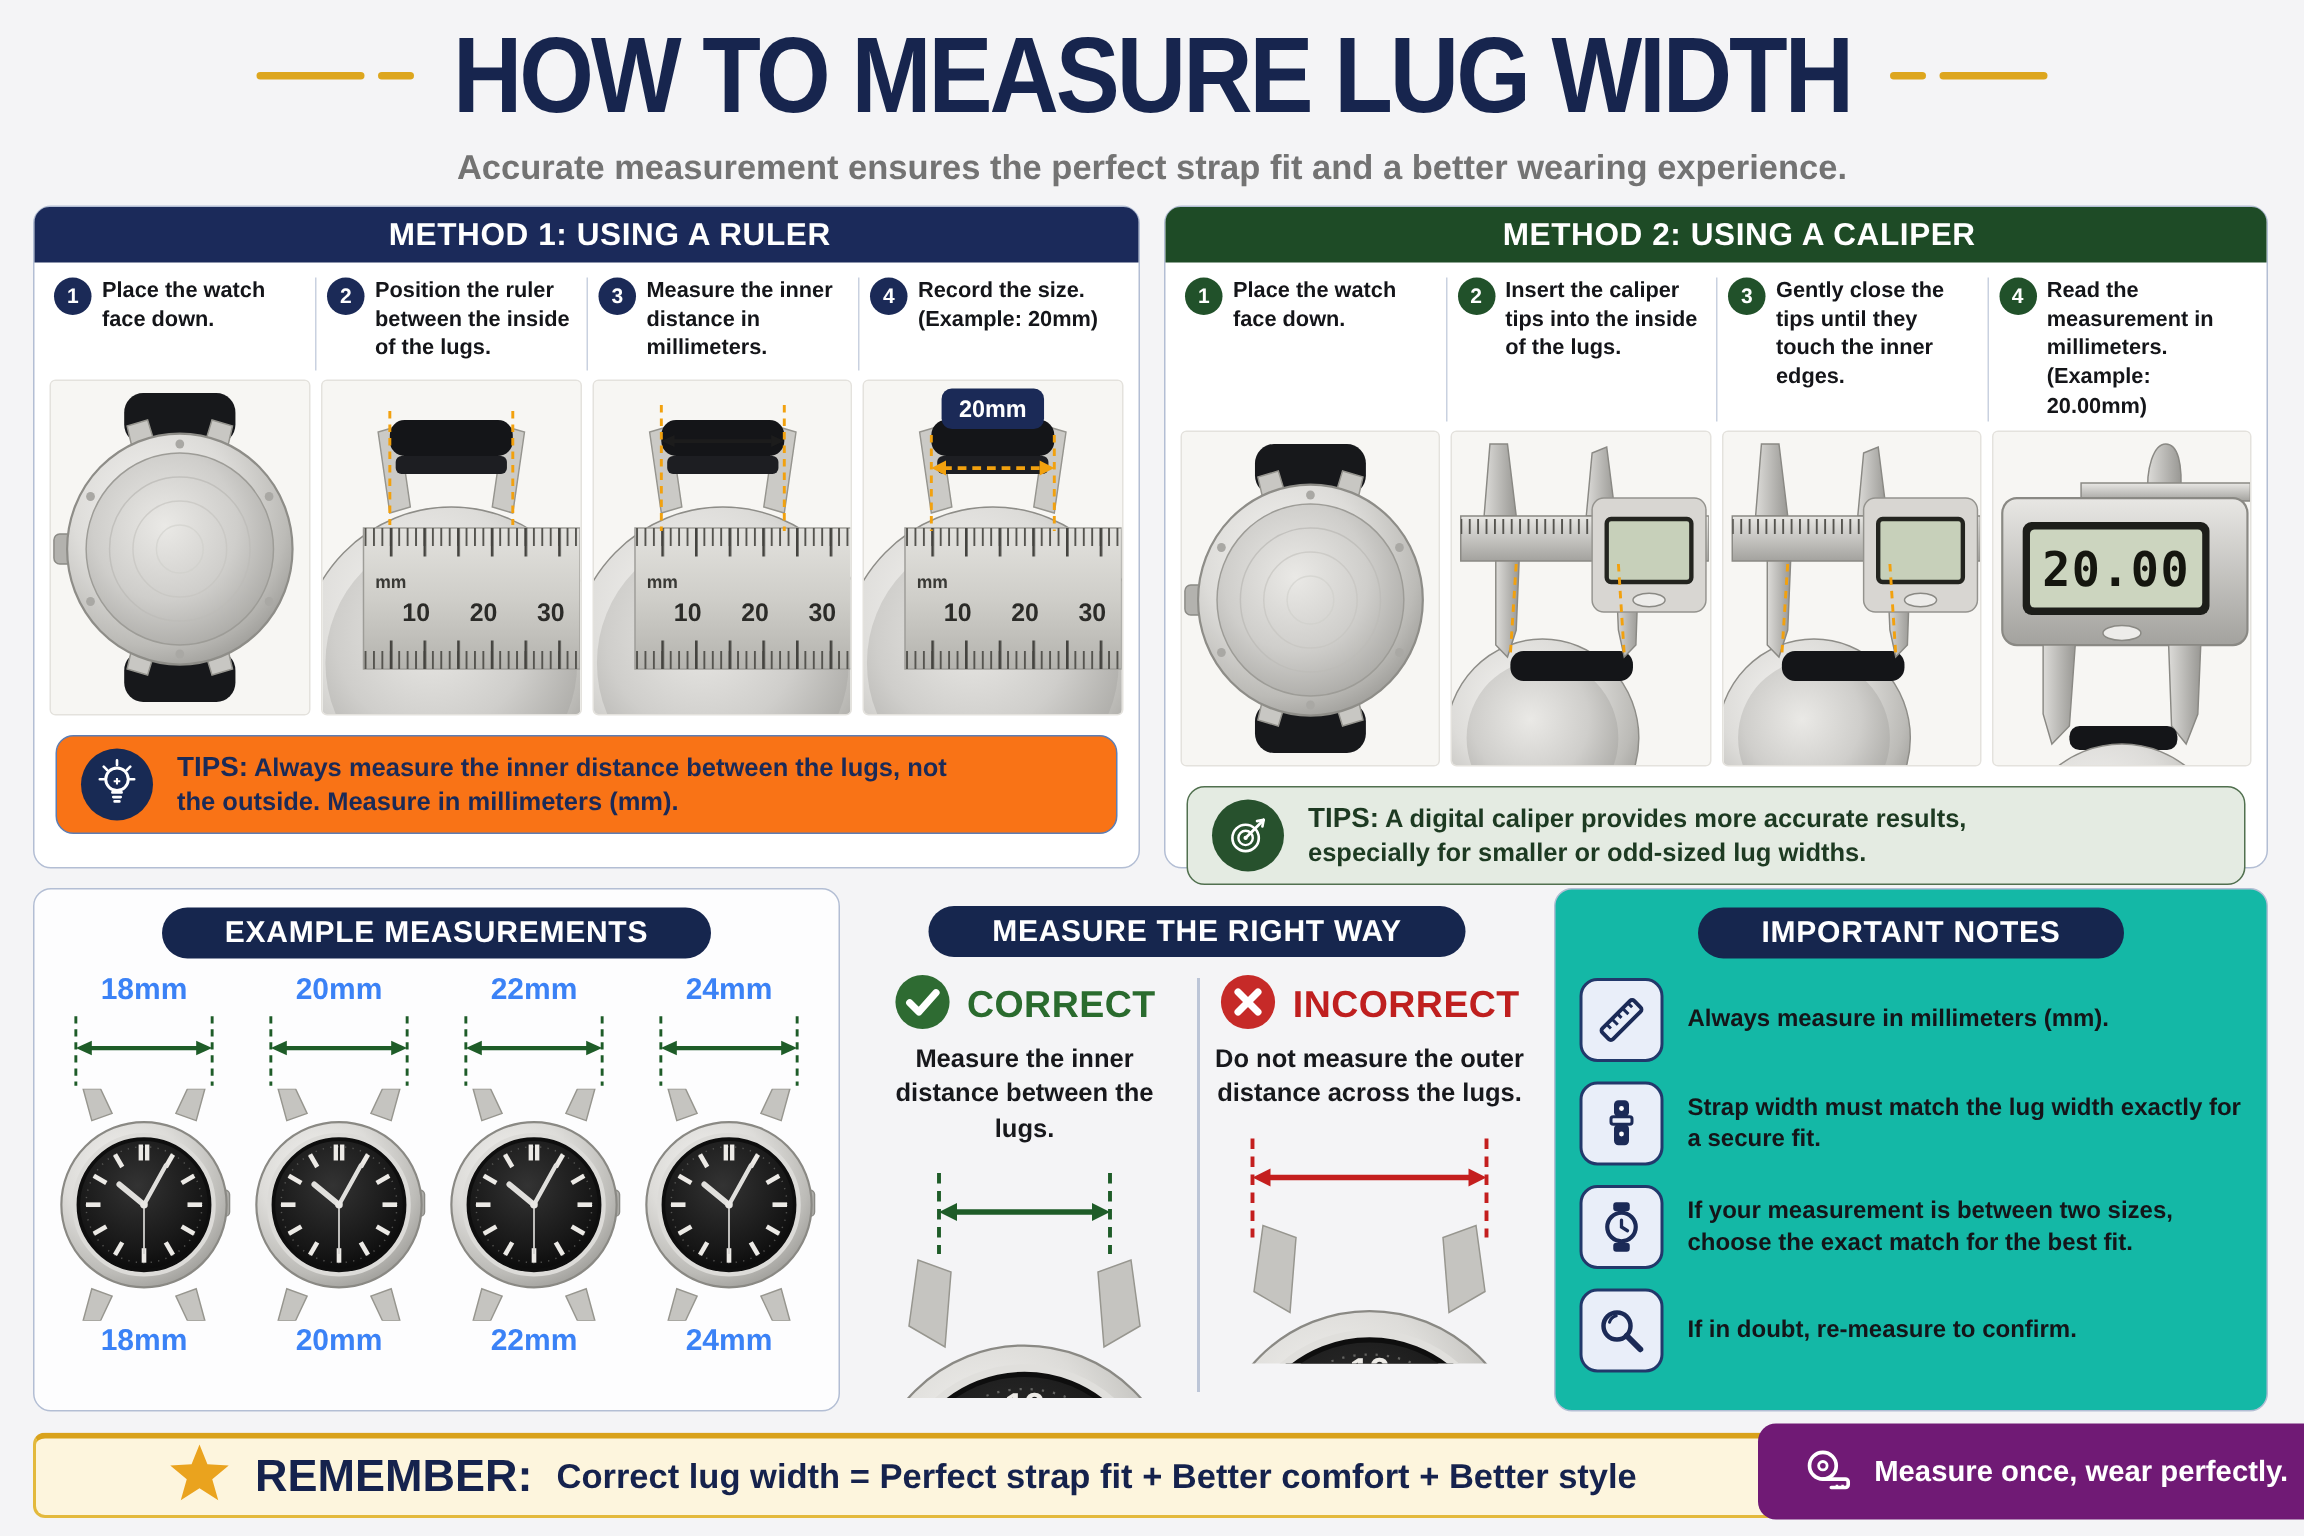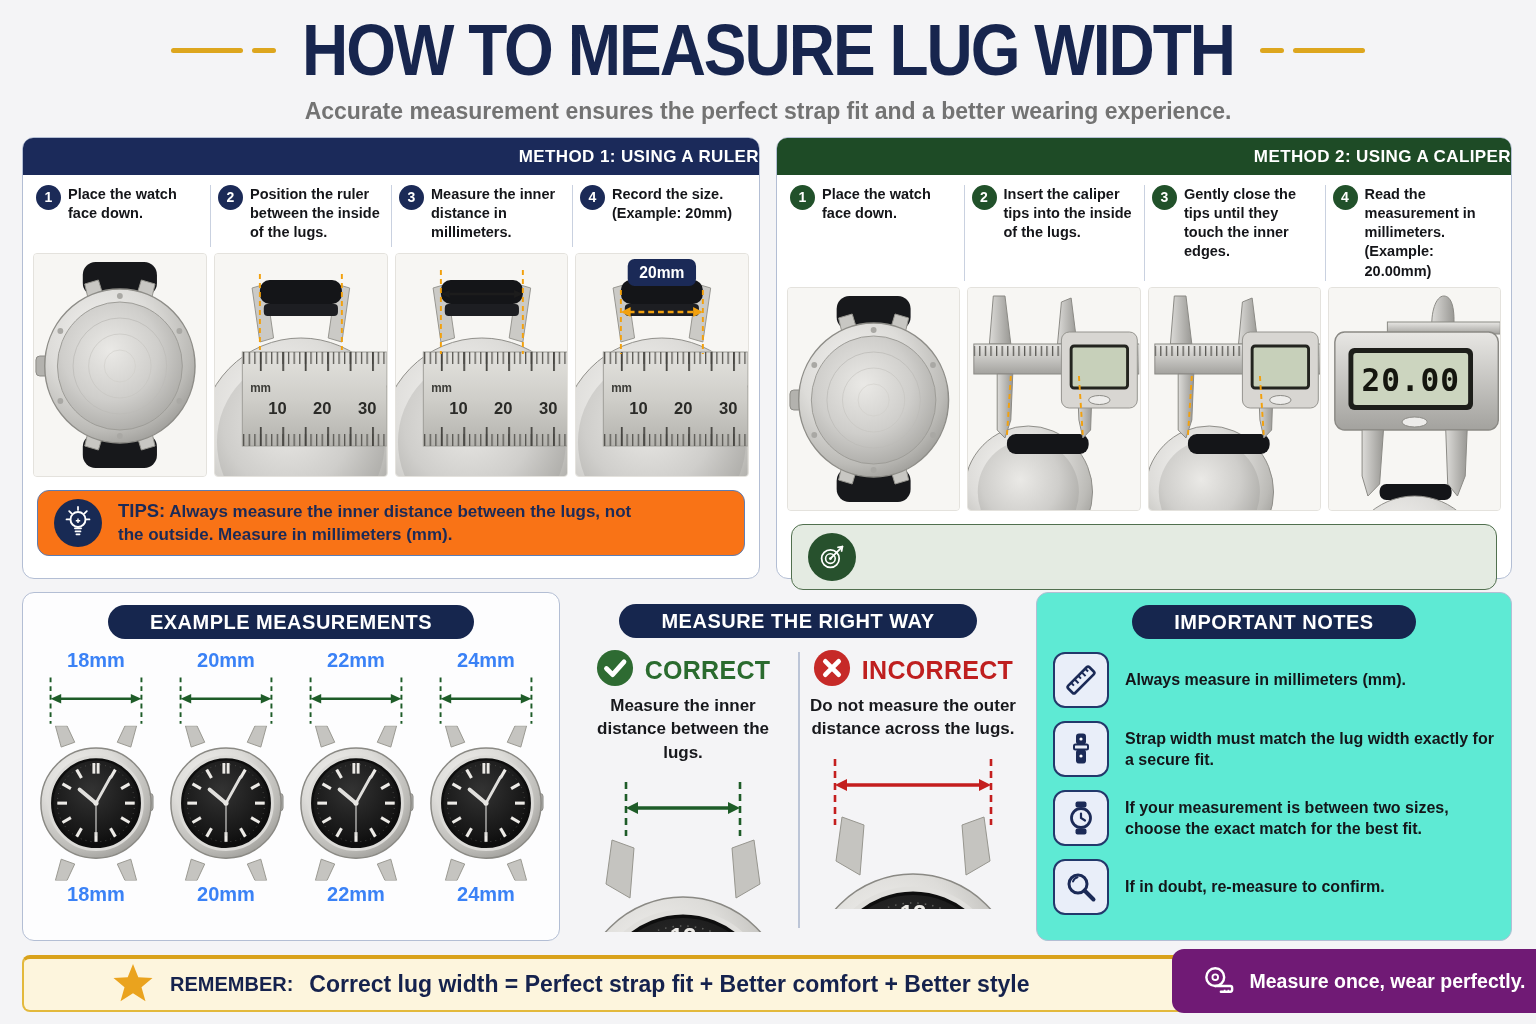--- a/index.html
+++ b/index.html
@@ -14,22 +14,22 @@
   .dash i{display:block;height:5px;background:#dda61e;border-radius:3px;}
   .dash .s{width:24px;} .dash .l{width:72px;}
   h1.title{margin:0;font-size:64px;font-weight:800;letter-spacing:-2px;color:#17254e;
     transform:scaleY(1.12);transform-origin:center;}
   .subtitle{margin:2px 0 0;font-size:23px;font-weight:700;color:#737373;}
 
   
   .panel{position:absolute;background:#ffffff;border:1.6px solid #b3bed4;border-radius:12px;}
   .m1{left:22px;top:137px;width:738px;height:442px;}
   .m2{left:776px;top:137px;width:736px;height:442px;}
-  .m-header{height:37px;border-radius:10px 10px 0 0;color:#fff;text-align:right;
-    font-size:17px;font-weight:700;line-height:37px;letter-spacing:.4px;padding-left:31px;}
+  .m-header{height:37px;border-radius:10px 10px 0 0;color:#fff;text-align:center;
+    font-size:21px;font-weight:700;line-height:37px;letter-spacing:.4px;padding-left:31px;}
   .m1 .m-header{background:#1b2a5a;}
   .m2 .m-header{background:#1e4b26;}
   .steps{display:grid;grid-template-columns:repeat(4,1fr);padding:10px 6px 6px;min-height:78px;}
   .step{display:flex;gap:7px;padding:0 7px;font-size:14.5px;font-weight:600;line-height:1.32;color:#141519;}
   .step + .step{border-left:1.5px solid #c9d1e0;}
   .num{flex:none;width:25px;height:25px;border-radius:50%;color:#fff;font-size:14px;font-weight:700;
     display:flex;align-items:center;justify-content:center;margin-top:0;}
   .m1 .num{background:#1b2a57;}
   .m2 .num{background:#21512a;}
   .photos{display:grid;grid-template-columns:repeat(4,1fr);gap:7px;padding:0 10px;height:224px;}
@@ -41,21 +41,21 @@
   .tips.blue{background:#f97316;border-color:#5d7db3;color:#1b2a57;}
   .tips.green{background:#e4ebe2;border-color:#51704f;color:#1d3a22;}
   .tip-circle{flex:none;width:48px;height:48px;border-radius:50%;display:flex;align-items:center;justify-content:center;}
   .tips.blue .tip-circle{background:#182a54;}
   .tips.green .tip-circle{background:#27512d;}
   .tips p{margin:0;font-size:17px;font-weight:600;line-height:1.35;max-width:520px;}
   .tips b{font-size:18.5px;font-weight:800;margin-right:4px;}
 
   
   .examples{left:22px;top:592px;width:538px;height:349px;background:#fdfdfe;}
-  .notes{left:1036px;top:592px;width:476px;height:349px;background:#5eead4;}
+  .notes{left:1036px;top:592px;width:476px;height:349px;background:#14b8a6;}
   .rightway{position:absolute;left:568px;top:592px;width:460px;height:349px;}
 
   .pill{background:#16264e;color:#fff;border-radius:18px;height:34px;line-height:34px;
     padding:0 42px;font-size:20px;font-weight:700;letter-spacing:.5px;width:fit-content;
     margin:12px auto 0;text-align:left;}
 
   .ex-row{display:grid;grid-template-columns:repeat(4,1fr);padding:10px 8px 0;}
   .ex-col{text-align:center;}
   .ex-top,.ex-bottom{font-size:20px;font-weight:700;color:#3b82f6;}
   .ex-top{height:26px;}
@@ -74,21 +74,21 @@
 
   .note-row{display:flex;align-items:center;gap:16px;padding:0 16px;margin-top:13px;}
   .tile{flex:none;width:56px;height:56px;border-radius:12px;background:#e9eef9;border:2px solid #22386b;
     display:flex;align-items:center;justify-content:center;}
   .note-text{font-size:16px;font-weight:600;line-height:1.33;color:#141519;}
 
   
   .remember{position:absolute;left:22px;top:955px;width:1490px;height:57px;background:#fdf5dd;
     border:2px solid #e3b93c;border-top:4px solid #d9a21b;border-radius:8px;
     display:flex;align-items:center;gap:16px;padding-left:88px;}
-  .rm-label{font-size:20px;font-weight:800;color:#15224d;}
+  .rm-label{font-size:30px;font-weight:800;color:#15224d;}
   .rm-text{font-size:23px;font-weight:700;color:#15224d;}
   .tagline{position:absolute;left:1172px;top:949px;width:384px;height:64px;background:#701a75;
     border-radius:12px;display:flex;align-items:center;justify-content:center;gap:13px;color:#fff;}
   .tg-text{font-size:19.5px;font-weight:700;}
 
   .lcd{font-family:"DejaVu Sans Mono",monospace;font-weight:700;fill:#15160f;letter-spacing:1px;}
   text.rl{font-family:"Liberation Sans",sans-serif;}
 </style>
 </head>
 <body>
@@ -383,20 +383,21 @@
     <div class="tips green">
       <span class="tip-circle">
         <svg width="32" height="32" viewBox="0 0 40 40">
           <circle cx="18" cy="22" r="11" fill="none" stroke="#ffffff" stroke-width="2.2"></circle>
           <circle cx="18" cy="22" r="6" fill="none" stroke="#ffffff" stroke-width="2"></circle>
           <circle cx="18" cy="22" r="1.8" fill="#ffffff"></circle>
           <line x1="18" y1="22" x2="33" y2="7" stroke="#ffffff" stroke-width="2.4" stroke-linecap="round"></line>
           <path d="M33 7 l-1 5.5 M33 7 l-5.5 1" stroke="#ffffff" stroke-width="2.2" stroke-linecap="round"></path>
         </svg>
       </span>
+      <p><b>TIPS:</b><span>A digital caliper provides more accurate results, especially for smaller or odd-sized lug widths.</span></p>
     </div>
   </section>
 
   <section class="panel examples">
     <div class="pill">EXAMPLE MEASUREMENTS</div>
     <div class="ex-row">
       <div class="ex-col">
         <div class="ex-top">18mm</div>
         <svg viewBox="0 0 120 212">
           <line x1="13" y1="2" x2="13" y2="50" stroke="#1e5c28" stroke-width="2" stroke-dasharray="5 4"></line>

